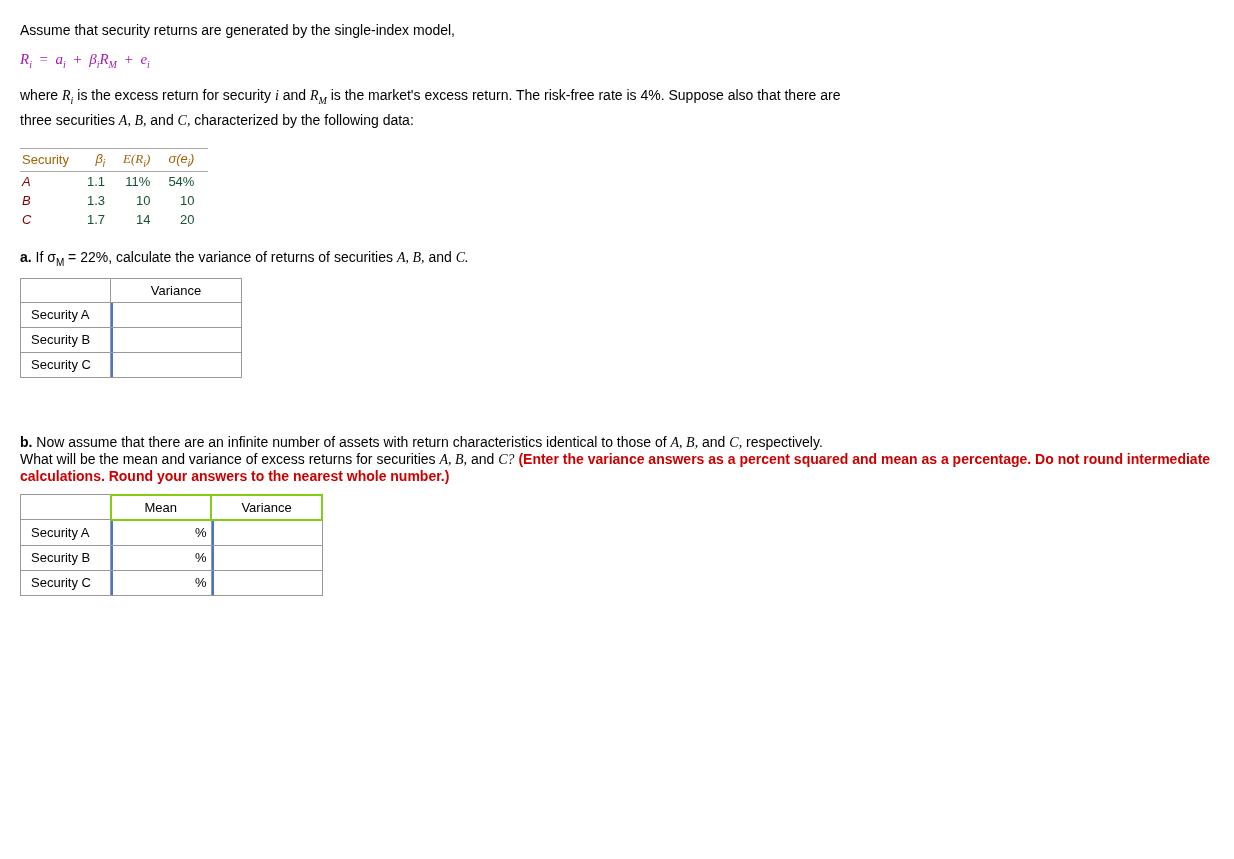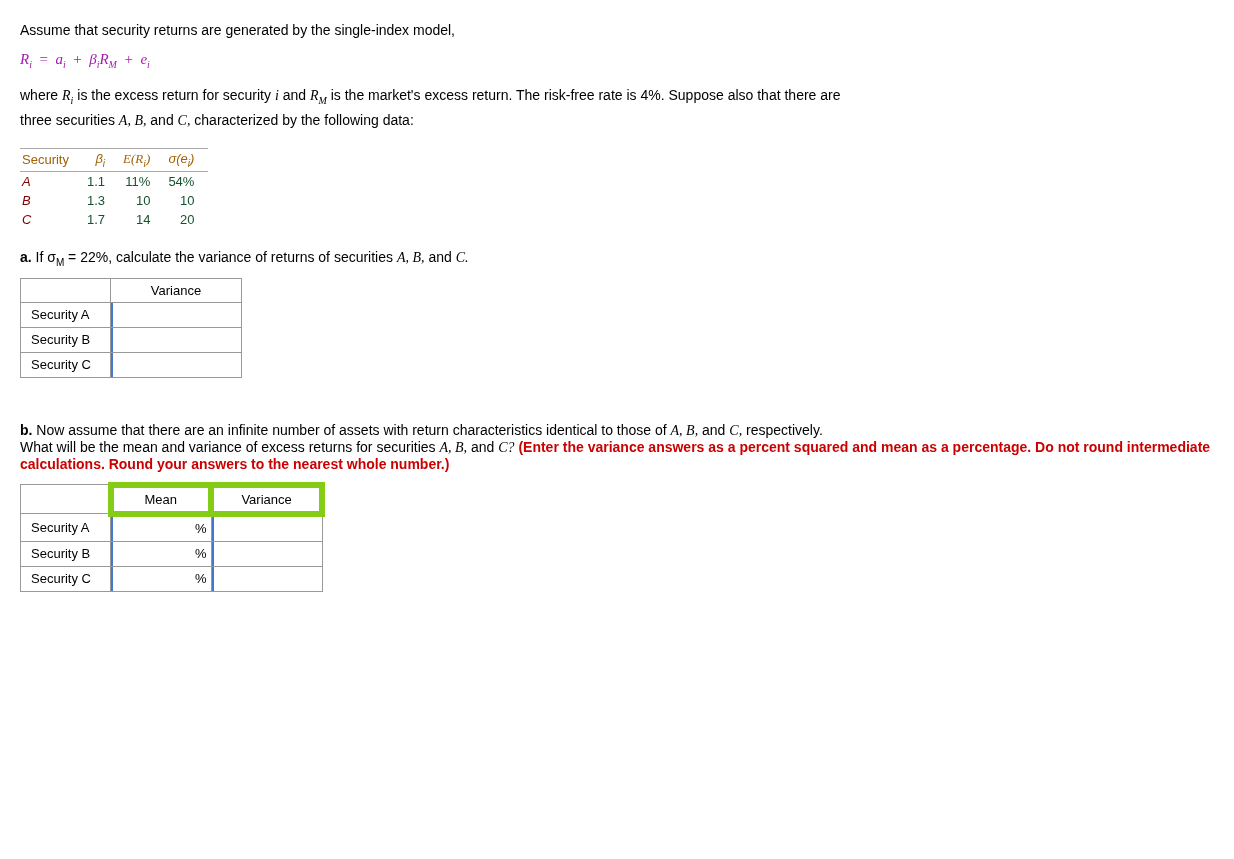--- a/index.html
+++ b/index.html
@@ -64,21 +64,21 @@
     }
     .section-label .bold { font-weight: bold; }
 
     
     .answer-table {
       border-collapse: collapse;
       font-size: 13px;
       margin-bottom: 20px;
     }
     .answer-table th {
-      border: 6px solid #84cc16;
+      border: 2px solid #84cc16;
       padding: 4px 20px;
       text-align: center;
       font-weight: normal;
       background: #fff;
     }
     .answer-table td {
       border: 1px solid #999;
       padding: 0;
     }
     .answer-table td:first-child {
@@ -236,21 +236,21 @@
       <td>Security C</td>
       <td>
         <div class="input-cell">
           <input type="text" value="" style="">
         </div>
       </td>
     </tr>
   </tbody>
 </table>
 
-<p class="section-label" style="margin-top: 44px;">
+<p class="section-label" style="margin-top: 56px;">
   <span class="bold">b.</span> Now assume that there are an infinite number of assets with return characteristics identical to those of <span class="math-var">A, B,</span> and <span class="math-var">C,</span> respectively.<br>
   What will be the mean and variance of excess returns for securities <span class="math-var">A, B,</span> and <span class="math-var">C?</span> <span class="red-bold">(Enter the variance answers as a percent squared and mean as a percentage. Do not round intermediate calculations. Round your answers to the nearest whole number.)</span>
 </p>
 
 <table class="answer-table">
   <thead>
     <tr>
       <th class="corner-cell"></th>
       <th>Mean</th>
       <th>Variance</th>

